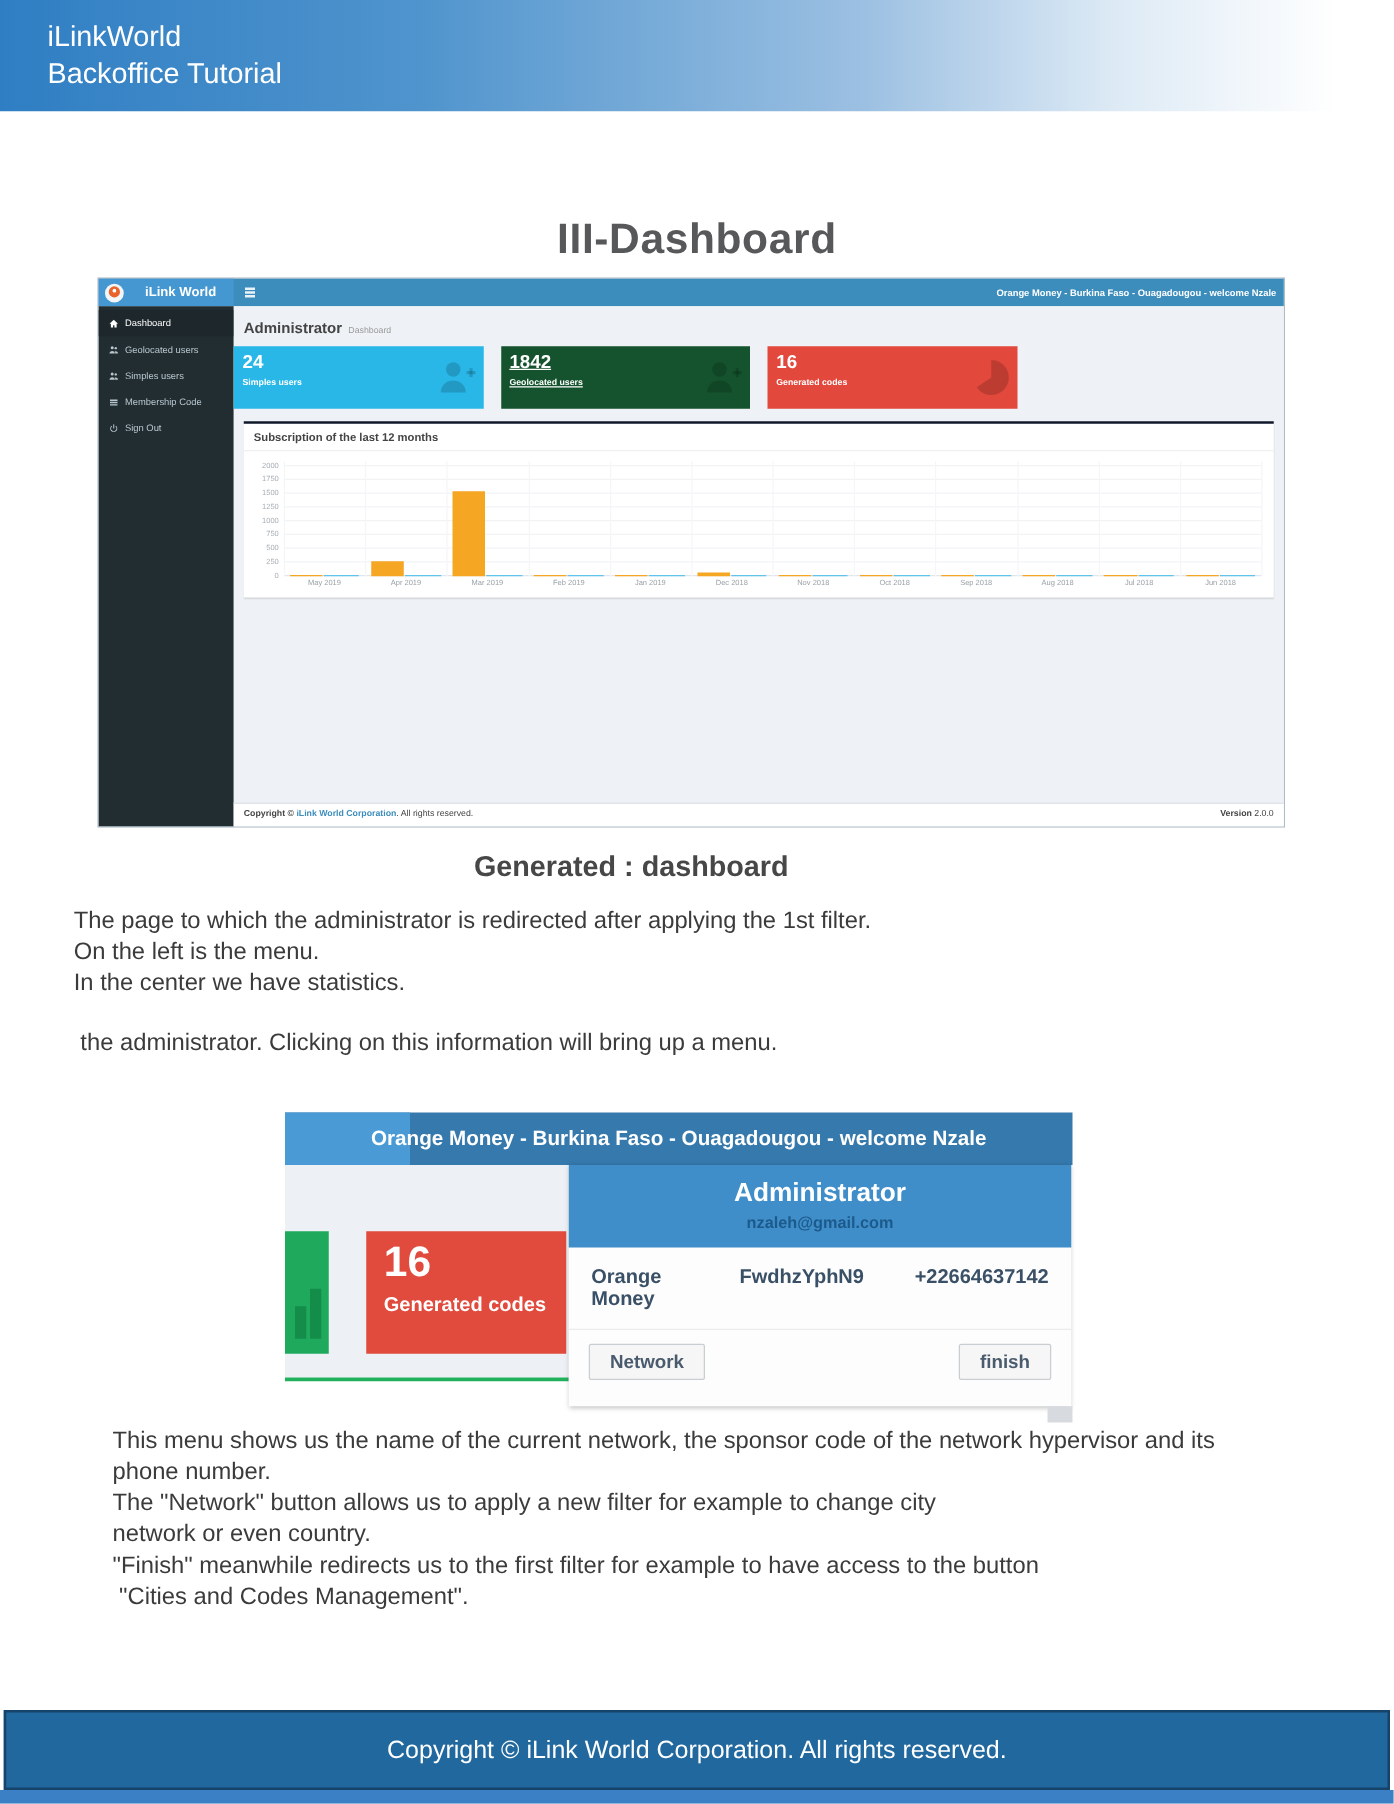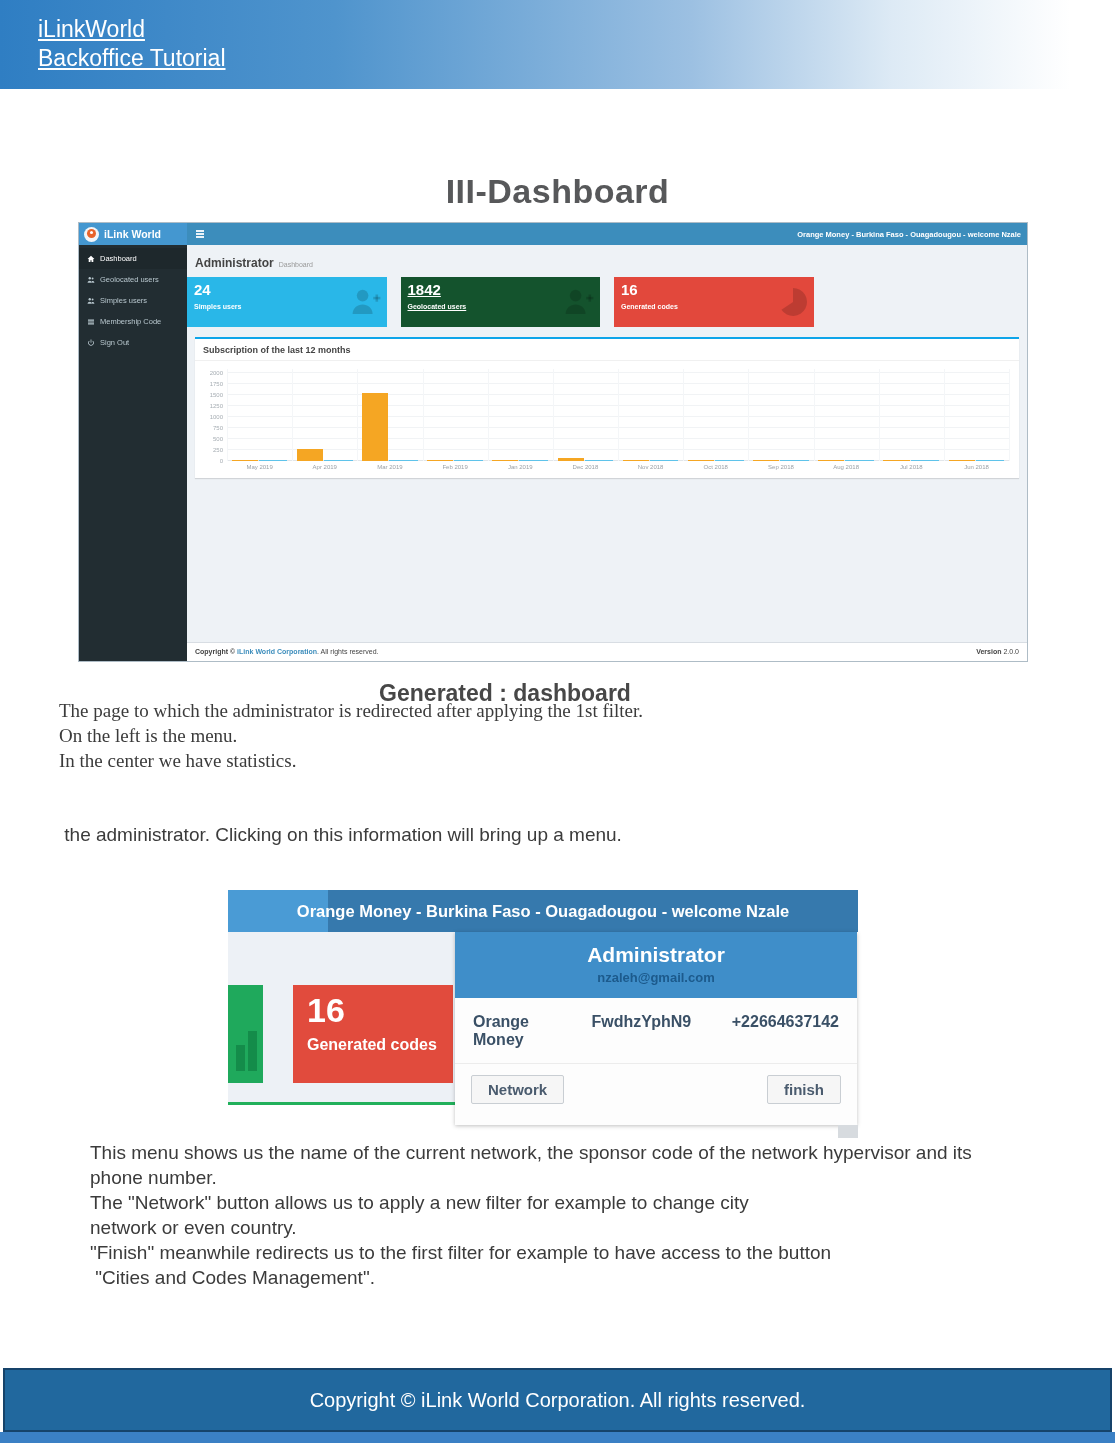--- a/index.html
+++ b/index.html
@@ -5,35 +5,35 @@
   * { margin:0; padding:0; box-sizing:border-box; }
   html,body { width:1115px; }
   body {
     position:relative; width:1115px; height:1443px; background:#fff;
     font-family:"Liberation Sans", sans-serif; overflow:hidden;
   }
   
   .doc-header {
     position:absolute; left:0; top:0; width:1115px; height:89px;
     background:linear-gradient(to right,#2f7ec3 0%,#4f94cd 30%,#9cc0e2 62%,#ddeaf5 80%,#fff 96%);
-    color:#fff; padding:15px 0 0 38px; font-size:23px; line-height:29px;text-decoration:underline;
+    color:#fff; padding:15px 0 0 38px; font-size:23px; line-height:29px;
   }
   
   .doc-title {
     position:absolute; left:0; top:172px; width:1115px; text-align:center;
     font-size:34px; font-weight:bold; color:#57585a; letter-spacing:.5px;
   }
   
   .shot1 {
     position:absolute; left:78px; top:222px; width:950px; height:440px;
     border:1px solid #aebcc6; background:#eef2f6; display:flex; flex-direction:column;
     font-family:"Liberation Sans", sans-serif;
   }
   .s1-topbar { height:22px; background:#3c8dbc; display:flex; align-items:center; flex:0 0 22px; }
-  .s1-logo-seg { width:108px; height:100%; background:#4497d0; display:flex; align-items:center; gap:5px; padding-left:5px; flex:0 0 108px; }
+  .s1-logo-seg { width:108px; height:100%; background:#4497d0; display:flex; align-items:center; gap:17px; padding-left:5px; flex:0 0 108px; }
   .s1-logo { width:15px; height:15px; border-radius:50%; background:#f2f6f9; position:relative; overflow:hidden; }
   .s1-logo::before { content:""; position:absolute; left:3px; top:2px; width:9px; height:9px; border-radius:50%; background:#e8642c; }
   .s1-logo::after { content:""; position:absolute; left:6px; top:4px; width:3px; height:3px; border-radius:50%; background:#fff; }
   .s1-brand { color:#fff; font-weight:bold; font-size:10.5px; }
   .s1-burger { margin-left:9px; display:flex; flex-direction:column; gap:1.5px; cursor:pointer; }
   .s1-burger span { display:block; width:8px; height:1.5px; background:#eaf2f8; }
   .s1-topright { margin-left:auto; padding-right:6px; color:#fff; font-weight:bold; font-size:7.5px; }
   .s1-body { flex:1; display:flex; }
   .s1-sidebar { width:108px; flex:0 0 108px; background:#222d32; padding-top:3px; }
   .s1-item { display:flex; align-items:center; gap:5px; padding:6px 8px; font-size:7.5px; color:#b8c7ce; cursor:pointer; }
@@ -43,21 +43,21 @@
   .s1-heading { padding:8px 8px 6px; }
   .s1-heading .h1 { font-size:12px; font-weight:bold; color:#444; }
   .s1-heading .h2 { font-size:7px; color:#999; margin-left:5px; }
   .s1-cards { display:grid; grid-template-columns:repeat(4,1fr); gap:14px; padding:0 0; height:50px; }
   .s1-card { position:relative; color:#fff; padding:4px 7px; overflow:hidden; }
   .s1-card .val { font-size:15px; font-weight:bold; }
   .s1-card .lab { font-size:7px; font-weight:bold; margin-top:5px; }
   .s1-card svg { position:absolute; right:5px; top:50%; transform:translateY(-50%); width:32px; height:32px; fill:rgba(0,0,0,.16); }
   .card-cyan { background:#29b7e8; } .card-orange { background:#14532d;text-decoration:underline; }
   .card-green { background:#18a95d; } .card-red { background:#e2483c; }
-  .s1-chartbox { margin:10px 8px 12px; background:#fff; border-top:2px solid #0ea5e9; box-shadow:0 1px 1px rgba(0,0,0,.12); }
+  .s1-chartbox { margin:10px 8px 12px; background:#fff; border-top:2px solid #0f172a; box-shadow:0 1px 1px rgba(0,0,0,.12); }
   .s1-charttitle { font-size:9px; font-weight:bold; color:#444; padding:6px 8px 5px; border-bottom:1px solid #f0f0f0; }
   .s1-chartwrap { padding:8px 10px 4px 8px; }
   .plot { position:relative; height:92px; margin-left:24px; }
   .hgrid { position:absolute; left:0; right:0; height:0; border-top:1px solid #f1f3f5; }
   .hgrid.zero { border-top:1px solid #e2e6ea; }
   .ytick { position:absolute; left:-26px; width:22px; text-align:right; font-size:6px; color:#a6adb3; transform:translateY(50%); }
   .vgrid { position:absolute; top:0; bottom:0; width:0; border-left:1px solid #f4f6f8; }
   .groups { position:absolute; left:0; right:0; top:0; bottom:0; display:flex; align-items:flex-end; }
   .group { flex:1; display:flex; align-items:flex-end; justify-content:center; gap:1px; height:100%; }
   .bar { display:block; }
@@ -66,21 +66,21 @@
   .s1-spacer { flex:1; }
   .s1-footer { background:#fff; border-top:1px solid #d8dde3; padding:5px 8px 6px; font-size:7px; color:#444; display:flex; }
   .s1-footer .lnk { color:#3c8dbc; font-weight:bold; cursor:pointer; }
   .s1-footer b { font-weight:bold; }
   .s1-version { margin-left:auto; }
   
   .caption { position:absolute; left:0; top:680px; width:1010px; text-align:center;
     font-size:23px; font-weight:bold; color:#474747; }
   .para { position:absolute; font-size:19px; color:#3b3b3b; line-height:25px; }
   .para div { white-space:pre-wrap; }
-  .para1 { left:59px; top:698px;font-family:Liberation Serif, serif; }
+  .para1 { left:59px; top:724px; }
   .para2 { left:59px; top:822px; }
   .para3 { left:90px; top:1140px; }
   
   .shot2 { position:absolute; left:228px; top:890px; width:630px; height:248px; background:#fff; }
   .s2-topbar { position:absolute; left:0; top:0; width:630px; height:42px; background:#3679ad; cursor:pointer; }
   .s2-seg { position:absolute; left:0; top:0; width:100px; height:42px; background:#4a9bd5; }
   .s2-toptext { position:absolute; left:0; right:0; top:0; height:42px; display:flex; align-items:center;
     justify-content:center; color:#fff; font-weight:bold; font-size:16.5px; }
   .s2-bg { position:absolute; left:0; top:42px; width:227px; height:170px; background:#edf1f6; }
   .s2-greenline { position:absolute; left:0; top:212px; width:227px; height:3px; background:#21b05b; }

